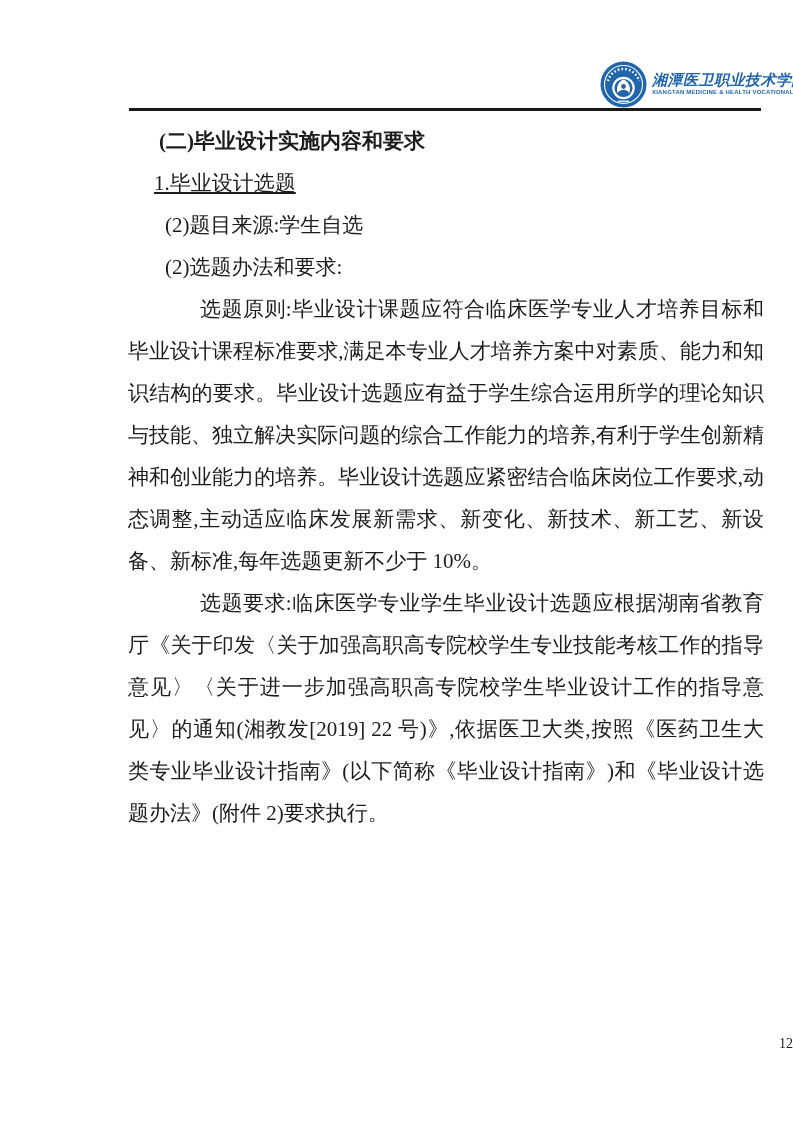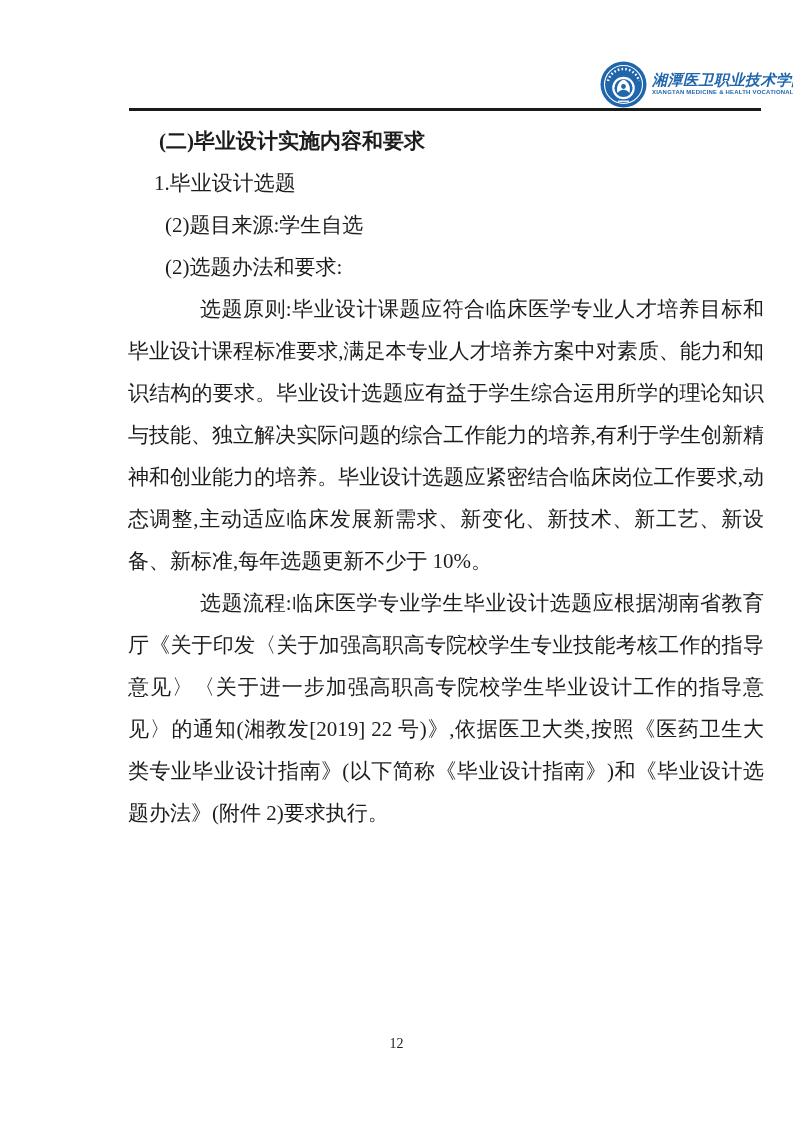--- a/index.html
+++ b/index.html
@@ -33,28 +33,28 @@
     background: #ffffff;
   }
 
   
   .content {
     position: absolute; left: 128px; top: 120px; width: 636px;
     font-size: 21px; line-height: 42px;
     text-align: justify;
   }
   .h-section { padding-left: 31px; font-weight: bold; }
-  .h-sub { padding-left: 26px; }
+  .h-sub { padding-left: 26px; text-decoration: underline; }
   .list-item { padding-left: 37px; }
   .para { text-indent: 72px; }
   .para b { font-weight: normal; }
 
   .page-number {
     position: absolute; top: 1036px; left: 0; width: 793px;
-    text-align: center; font-size: 14px; color: #1c1c1c;
+    text-align: right; font-size: 14px; color: #1c1c1c;
     font-family: "Liberation Serif", "DejaVu Serif", serif;
   }
 </style>
 </head>
 <body>
 
 <div class="page">
 
   <div class="logo-group">
     <svg class="logo-mark" viewBox="0 0 47 47" xmlns="http://www.w3.org/2000/svg">
@@ -79,18 +79,18 @@
 
   <div class="content">
     <div class="h-section">(二)毕业设计实施内容和要求</div>
     <div class="h-sub">1.毕业设计选题</div>
     <div class="list-item">(2)题目来源:学生自选</div>
     <div class="list-item">(2)选题办法和要求:</div>
 
     <p class="para"><b>选题原则:</b><span>毕业设计课题应符合临床医学专业人才培养目标和毕业设计课程标准要求,满足本专业人才培养方案中对素质、能力和知识结构的要求。毕业设计选题应有益于学生综合运用所学的理论知识与技能、独立解决实际问题的综合工作能力的培养,有利于学生创新精神和创业能力的培养。毕业设计选题应紧密结合临床岗位工作要求,动态调整,主动适应临床发展新需求、新变化、新技术、新工艺、新设备、新标准,每年选题更新不少于 10%。</span></p>
 
 
-    <p class="para"><b>选题流程:</b><span>临床医学专业学生毕业设计选题应根据湖南省教育厅《关于印发〈关于加强高职高专院校学生专业技能考核工作的指导意见〉〈关于进一步加强高职高专院校学生毕业设计工作的指导意见〉的通知(湘教发[2019] 22 号)》,依据医卫大类,按照《医药卫生大类专业毕业设计指南》(以下简称《毕业设计指南》)和《毕业设计选题办法》(附件 2)要求执行。</span></p>
+    <p class="para"><b>选题要求:</b><span>临床医学专业学生毕业设计选题应根据湖南省教育厅《关于印发〈关于加强高职高专院校学生专业技能考核工作的指导意见〉〈关于进一步加强高职高专院校学生毕业设计工作的指导意见〉的通知(湘教发[2019] 22 号)》,依据医卫大类,按照《医药卫生大类专业毕业设计指南》(以下简称《毕业设计指南》)和《毕业设计选题办法》(附件 2)要求执行。</span></p>
   </div>
 
   <div class="page-number">12</div>
 
 </div>
 
 </body></html>

